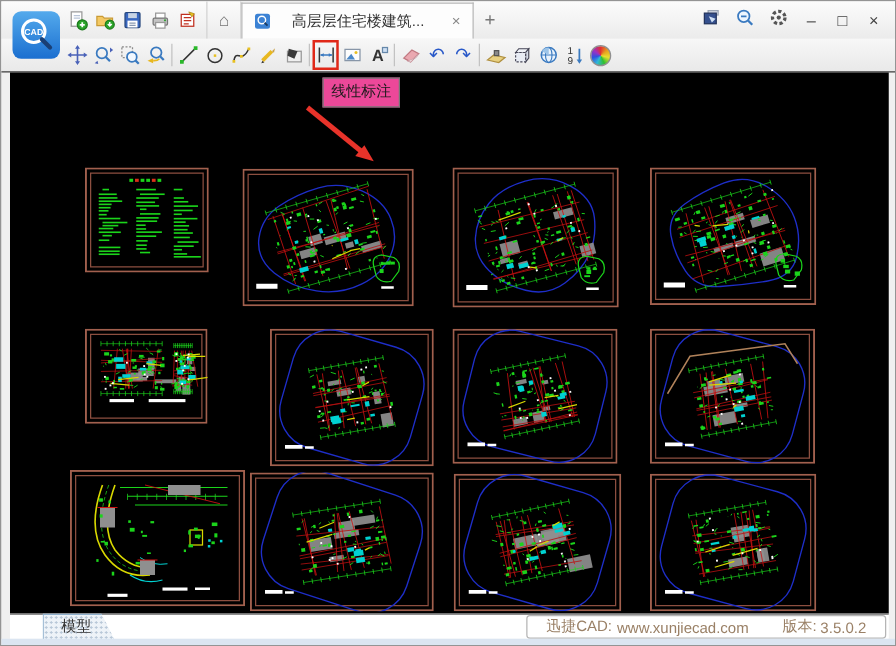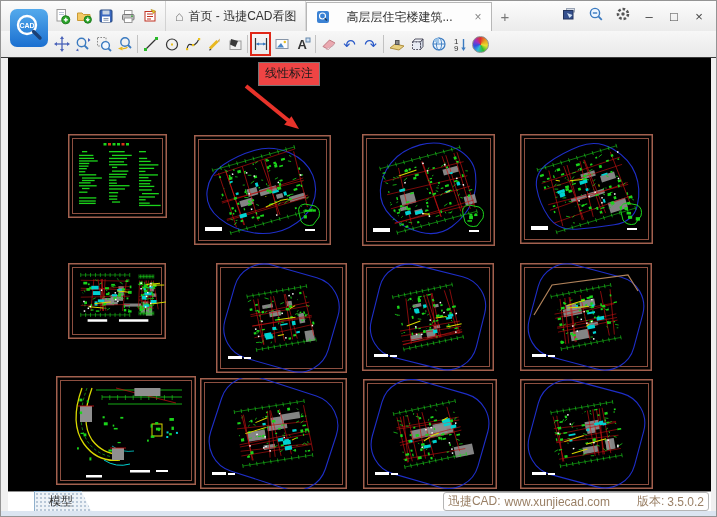--- a/index.html
+++ b/index.html
@@ -27,31 +27,31 @@
     padding-left:50px;background:linear-gradient(#f7f7f7,#e9e9e9);border-bottom:1px solid #3c3c3c;box-sizing:border-box;}
   .tbtn{width:21px;height:24px;display:flex;align-items:center;justify-content:center;position:relative;}
   .tsep{width:1px;height:18px;background:#c2c2c2;margin:0 2px;}
   .hlbox{position:absolute;inset:0;border:2px solid #e02818;pointer-events:none;}
   .glyphbtn{font-size:15px;color:#2858c8;line-height:1;}
   .colorwheel{width:15px;height:15px;border-radius:50%;border:1px solid #909090;
     background:conic-gradient(#e03030,#e8a020,#e8e030,#30c030,#30b8d8,#3050e0,#a030c0,#e03030);}
   
   .canvas{position:absolute;left:7px;top:57px;width:703px;height:433px;background:#000;}
   #drawings{position:absolute;inset:0;}
-  .tooltip{position:absolute;left:257px;top:61px;background:#ef4444;border:1px solid #767676;
+  .tooltip{position:absolute;left:257px;top:61px;background:#ec4899;border:1px solid #767676;
     font-size:12px;color:#1a1a1a;padding:2px 6px 3px 6px;z-index:8;box-shadow:2px 2px 3px rgba(0,0,0,.45);white-space:nowrap;}
   .arrow-annot{position:absolute;left:238px;top:80px;z-index:7;}
   
   .statusbar{position:absolute;left:7px;top:490px;width:703px;height:20px;background:#ffffff;
     border-top:1px solid #8e8e8e;display:flex;align-items:center;box-sizing:border-box;}
   .modeltab{margin-left:26px;font-size:12px;color:#333;padding:1px 18px 2px 14px;
     background-color:#eef3f8;background-image:radial-gradient(#b9c8d8 0.8px,transparent 0.9px);background-size:4px 4px;
     border:1px solid #8fb0cc;clip-path:polygon(0 0,calc(100% - 11px) 0,100% 100%,0 100%);}
   .footer{margin-left:auto;margin-right:2px;display:flex;align-items:center;font-size:12px;color:#9a8066;
-    border:1px solid #b5b5b5;border-radius:3px;background:#fff;padding:0 4px;height:17px;}
+    border:1px solid #b5b5b5;border-radius:3px;background:#fff;padding:0 15px;height:17px;}
   .footer .lk{margin:0 4px;}
   .footer .vl{margin-left:23px;margin-right:3px;}
   .bottomstrip{position:absolute;left:0;top:510px;right:0;height:6px;background:#dbe5f1;}
 </style>
 </head>
 <body>
 
 <div id="window">
 
   <div class="applogo">
@@ -105,21 +105,20 @@
             <line x1="6" y1="9.5" x2="12" y2="9.5" stroke="#c03020"></line>
           <line x1="6" y1="12" x2="10" y2="12" stroke="#c03020"></line>
           <path d="M10,2.5 L14.5,4 L12.5,6.5 Z" fill="#e8c020" stroke="#a88410" stroke-width="0.6"></path>
         </svg>
       </div>
     </div>
 
     <div class="tabstrip">
       <div class="tab home">
         <span class="homeglyph">⌂</span>
-        <span>首页 - 迅捷CAD看图</span>
       </div>
       <div class="tab active">
         <svg width="14" height="14">
           <rect x="1" y="1" width="12" height="12" rx="2" fill="#3b82d4"></rect>
           <circle cx="6.5" cy="6" r="3" fill="none" stroke="#ffffff" stroke-width="1.1"></circle>
           <line x1="8.7" y1="8.2" x2="11" y2="10.5" stroke="#173c66" stroke-width="1.5"></line>
         </svg>
         <span>高层层住宅楼建筑...</span>
         <span class="close">×</span>
       </div>

